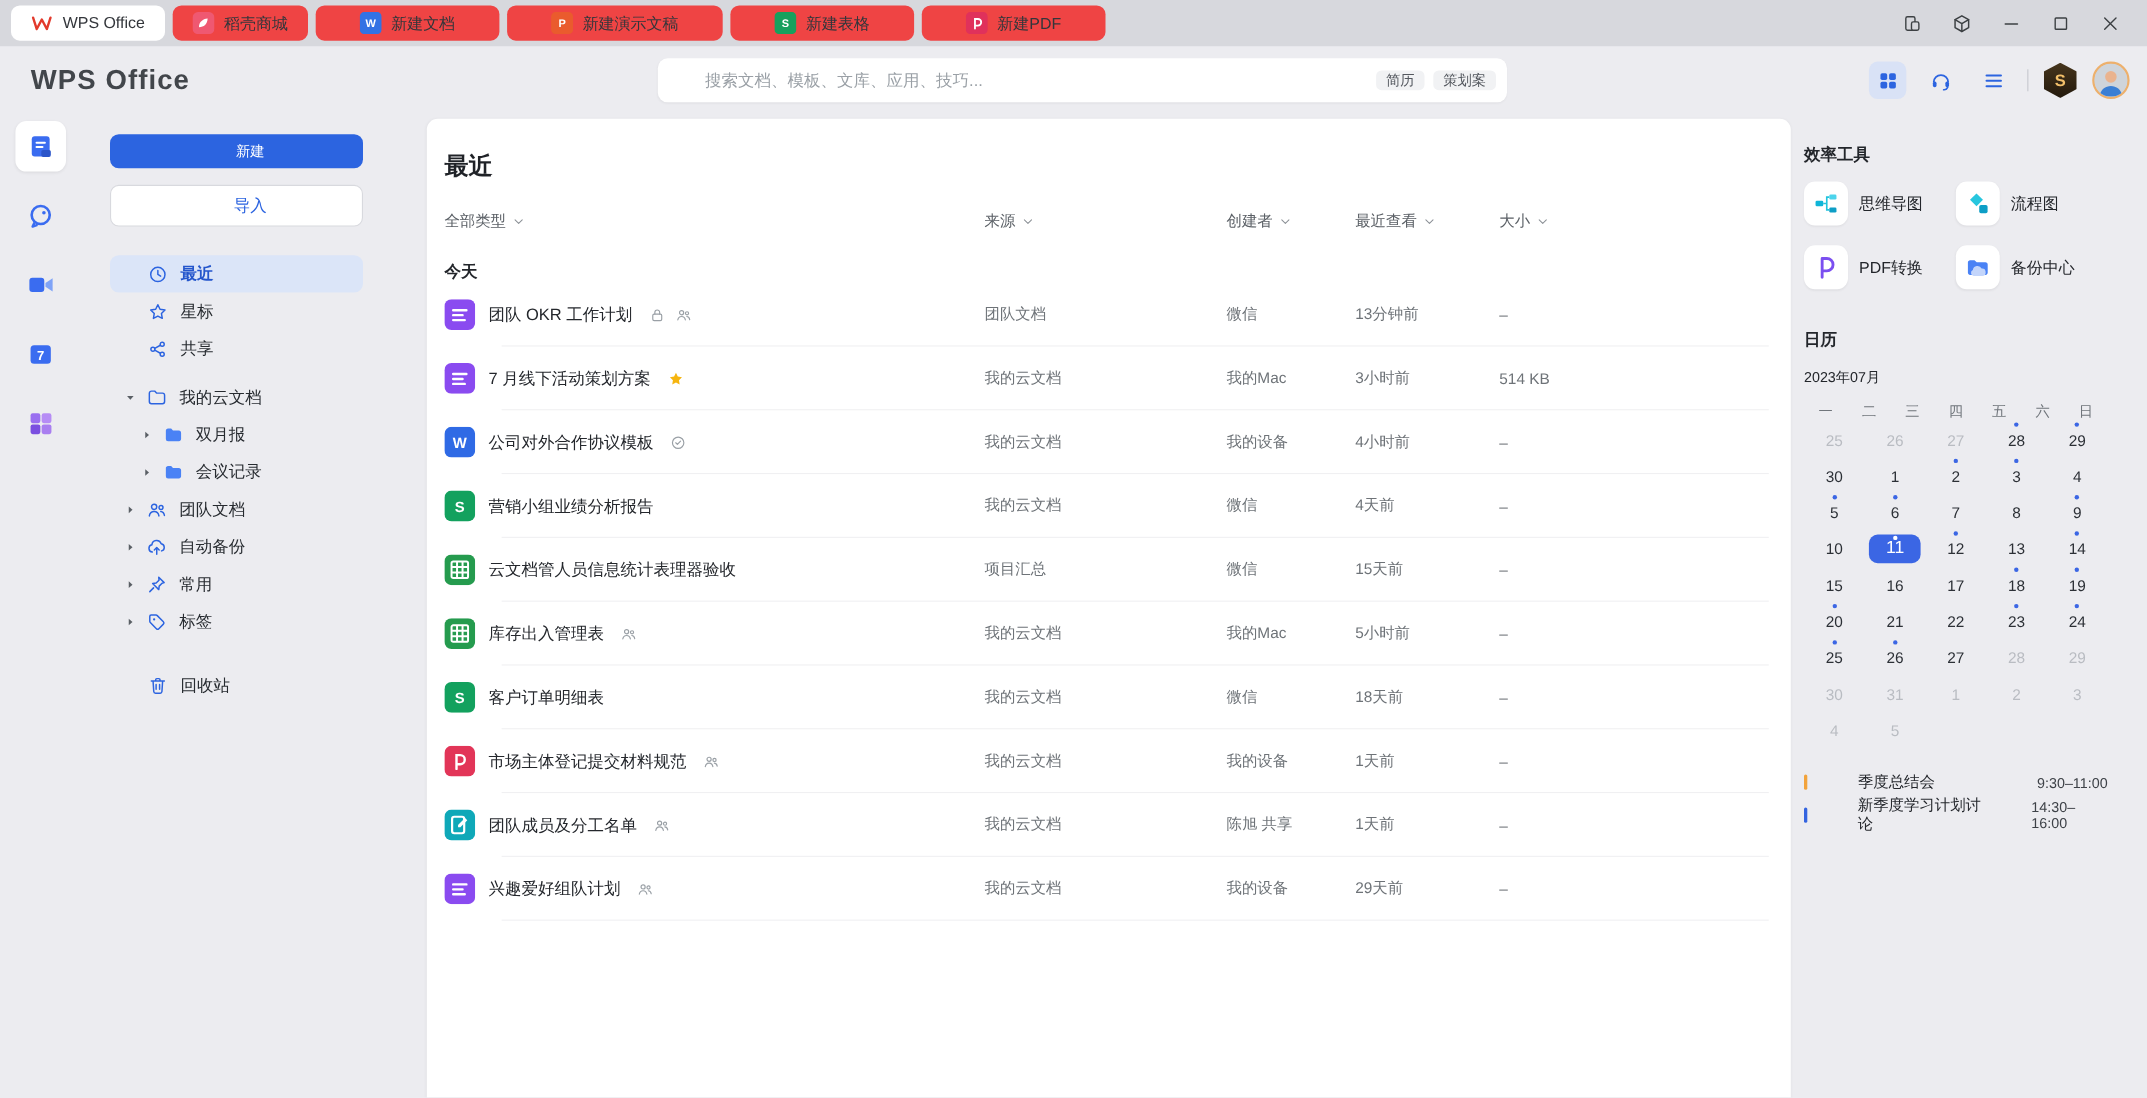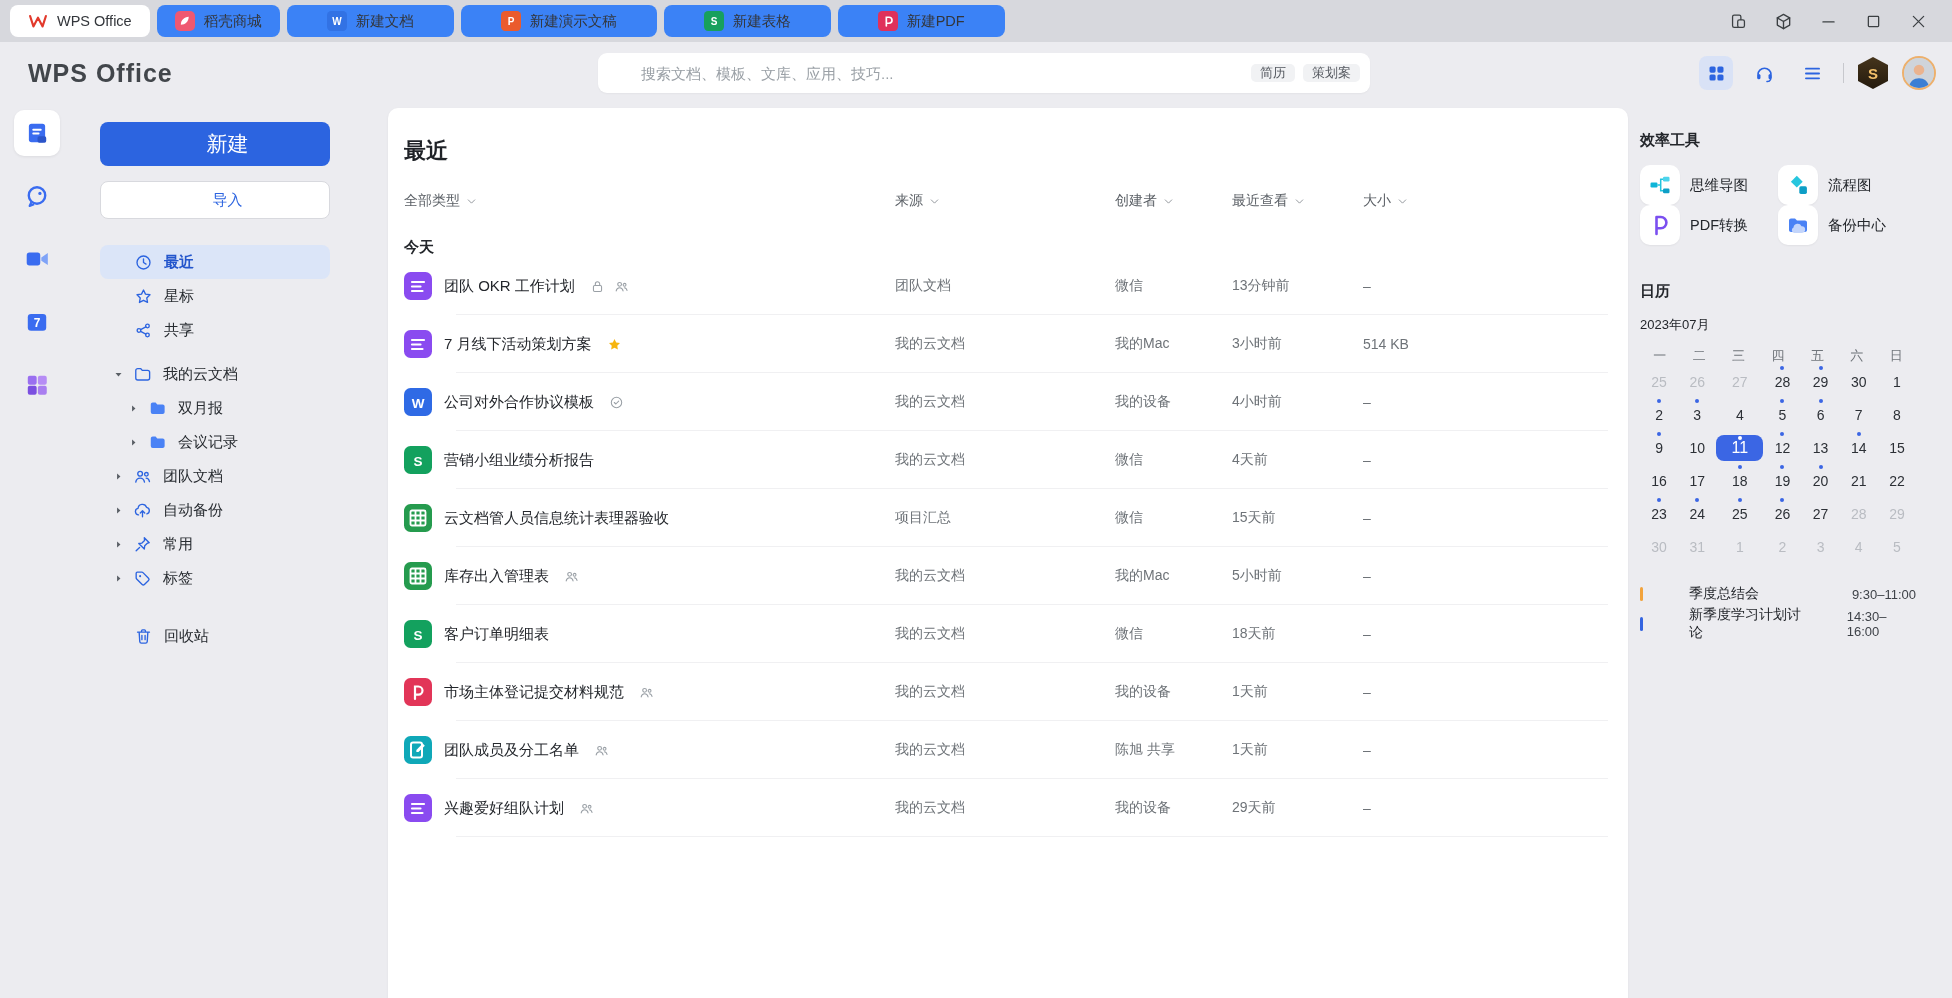--- a/index.html
+++ b/index.html
@@ -4,21 +4,21 @@
 <style>
   * { margin:0; padding:0; box-sizing:border-box; }
   html,body { background:#ececf0; }
   .page { position:relative; width:1952px; height:998px; overflow:hidden;
           font-family:"Liberation Sans","DejaVu Sans",sans-serif; background:#ececf0; color:#24272c; }
   .icon { display:inline-flex; align-items:center; justify-content:center; }
   .icon svg { width:100%; height:100%; display:block; }
 
   
   .tabbar { height:42px; background:#d7d8dd; display:flex; align-items:center; padding:0 10px; gap:7px; }
-  .tab { height:32px; border-radius:8px; background:#3b82f6; display:flex; align-items:center; gap:9px;
+  .tab { height:32px; border-radius:8px; background:#ef4444; display:flex; align-items:center; gap:9px;
          padding:0 18px; font-size:14.5px; color:#33363b; cursor:default; }
   .tab:nth-child(n+3) { padding:0 40px; }
   .tab.active { background:#ffffff; }
   .tab .ticon { width:20px; height:20px; }
   .tab-plus, .tab-chevron { width:26px; height:26px; color:#3c4043; }
   .tab-plus .icon, .tab-chevron .icon { width:20px; height:20px; }
   .tab-chevron .icon { width:16px; height:16px; }
   .winctrls { margin-left:auto; display:flex; align-items:center; gap:26px; padding-right:14px; color:#3c4043; }
   .winctrls .icon { width:19px; height:19px; }
 
@@ -44,21 +44,21 @@
   .avatar { width:34px; height:34px; border-radius:50%; border:2px solid #edb06c; overflow:hidden; background:#cfd4da; }
 
   
   .body { display:flex; height:894px; }
   .rail { width:74px; display:flex; flex-direction:column; align-items:center; padding-top:6px; gap:17px; }
   .rail-item { width:46px; height:46px; border-radius:10px; display:flex; align-items:center; justify-content:center; }
   .rail-item.active { background:#fff; box-shadow:0 1px 3px rgba(0,0,0,.07); }
   .rail-item .icon { width:26px; height:26px; }
 
   .nav { width:314px; padding:10px 58px 0 26px; }
-  .btn-new { height:44px; border-radius:8px; background:#2c64e0; color:#fff; font-size:21px;
+  .btn-new { height:31px; border-radius:8px; background:#2c64e0; color:#fff; font-size:13px;
              display:flex; align-items:center; justify-content:center; gap:8px; margin-top:8px; cursor:default; }
   .btn-new .icon { width:17px; height:17px; }
   .btn-import { height:38px; border-radius:8px; background:#fff; border:1px solid #d8d9de; color:#2c64e0;
                 font-size:15px; display:flex; align-items:center; justify-content:center; gap:8px; margin-top:15px; }
   .btn-import .icon { width:17px; height:17px; }
   .nav-list { margin-top:26px; }
   .nav-item { height:34px; border-radius:8px; display:flex; align-items:center; font-size:15px; color:#272b30; }
   .nav-item .main-icon { width:19px; height:19px; color:#2c64e0; margin-right:11px; }
   .nav-item .caret { width:13px; height:13px; margin-right:8px; }
   .nav-item.simple { padding-left:34px; }
@@ -83,33 +83,33 @@
   .file-row::after { content:""; position:absolute; left:52px; right:0; bottom:0; border-bottom:1px solid #f0f0f2; }
   .fname { display:flex; align-items:center; gap:12px; font-size:15px; color:#24272c; }
   .ficon { width:28px; height:28px; flex:0 0 28px; }
   .badges { display:flex; align-items:center; gap:9px; color:#9aa0a6; margin-left:3px; }
   .badges .icon { width:15px; height:15px; }
   .badges .icon.star { color:#f6b50f; }
 
   
   .side { width:312px; padding:0 24px 0 12px; }
   .side-title { margin-top:27px; font-size:15px; font-weight:700; color:#23262b; }
-  .tools { margin-top:15px; display:grid; grid-template-columns:1fr 1fr; row-gap:0; }
+  .tools { margin-top:15px; display:grid; grid-template-columns:1fr 1fr; row-gap:18px; }
   .tool { display:flex; align-items:center; gap:10px; font-size:14.5px; color:#23262b; }
   .tool-tile { width:40px; height:40px; background:#fff; border-radius:10px; display:flex; align-items:center;
                justify-content:center; box-shadow:0 1px 2px rgba(0,0,0,.05); }
   .tool-tile .icon { width:24px; height:24px; }
   .cal-header { margin-top:37px; display:flex; align-items:center; justify-content:space-between; }
   .cal-header .icon { width:18px; height:18px; color:#3f4347; }
   .cal-month-row { margin-top:15px; display:flex; align-items:center; font-size:13px; color:#23262b; }
   .cal-nav { margin-left:auto; display:flex; gap:26px; color:#6f7479; }
   .cal-nav .icon { width:15px; height:15px; }
   .cal-week { margin-top:13px; display:grid; grid-template-columns:repeat(7,1fr); font-size:13px; color:#70757b; }
   .cal-week span { text-align:center; }
-  .cal-grid { display:grid; grid-template-columns:repeat(7,1fr); }
+  .cal-grid { display:grid; grid-template-columns:repeat(5,1fr); }
   .cal-day { height:33px; position:relative; display:flex; align-items:center; justify-content:center;
              font-size:14px; color:#2c3036; }
   .cal-day.muted { color:#b9bcc2; }
   .cal-day .dot { position:absolute; top:1px; left:50%; transform:translateX(-50%); width:4px; height:4px;
                   border-radius:50%; background:#3b66e4; }
   .cal-day.selected .num { width:47px; height:26px; background:#3b66e4; color:#fff; border-radius:8px;
                            display:flex; align-items:center; justify-content:center; font-size:16px; }
   .cal-day.selected .dot { background:#fff; top:5px; z-index:1; }
   .events { margin-top:16px; }
   .event { display:flex; align-items:center; height:30px;gap:37px; }

